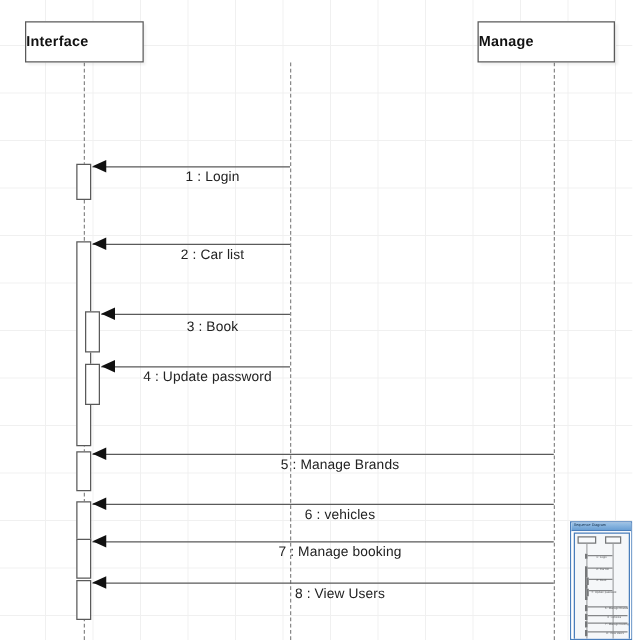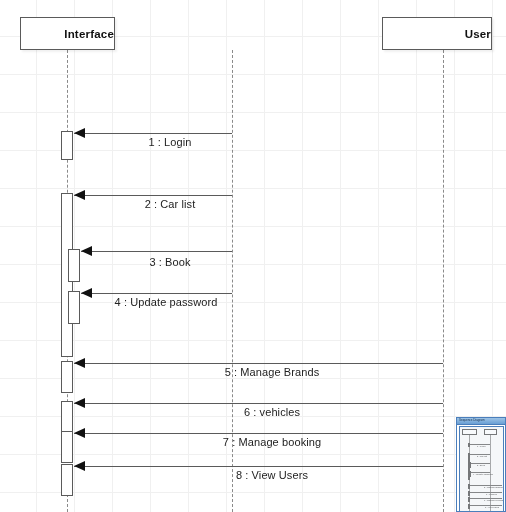--- a/index.html
+++ b/index.html
@@ -22,21 +22,21 @@
   }
 
   
   .lifeline-head {
     position: absolute;
     box-sizing: border-box;
     background: #ffffff;
     border: 1.6px solid #5a5a5a;
     display: flex;
     align-items: center;
-    justify-content: flex-end;
+    justify-content: flex-start;
     font-size: 11.5px;
     font-weight: bold;
     color: #111111;
     box-shadow: 2px 2px 2px rgba(0,0,0,0.06);
     letter-spacing: .2px;
   }
 
   
   .lifeline-stem {
     position: absolute;
@@ -202,21 +202,21 @@
   <div class="msg-label" style="left:182px; top:436px; width:180px;">7 : Manage booking</div>
 
   <div class="msg-line" style="left:74px; top:466px; width:369px;"></div>
   <div class="msg-arrow" style="left:74px; top:461px;"></div>
   <div class="msg-label" style="left:182px; top:469px; width:180px;">8 : View Users</div>
 
   <div class="lifeline-head" style="left:20px; top:17px; width:95px; height:33px;">
     <span>Interface</span>
   </div>
   <div class="lifeline-head" style="left:382px; top:17px; width:110px; height:33px;">
-    <span>User</span>
+    <span>Manage</span>
   </div>
 
   <div id="minimap">
     <div class="mm-titlebar">
       <span class="mm-title">Sequence Diagram</span>
     </div>
     <div class="mm-body">
       <div class="mm-canvas">
 
         <div class="mm-box" style="left:3px; top:3px; width:15px; height:6px;"></div>

